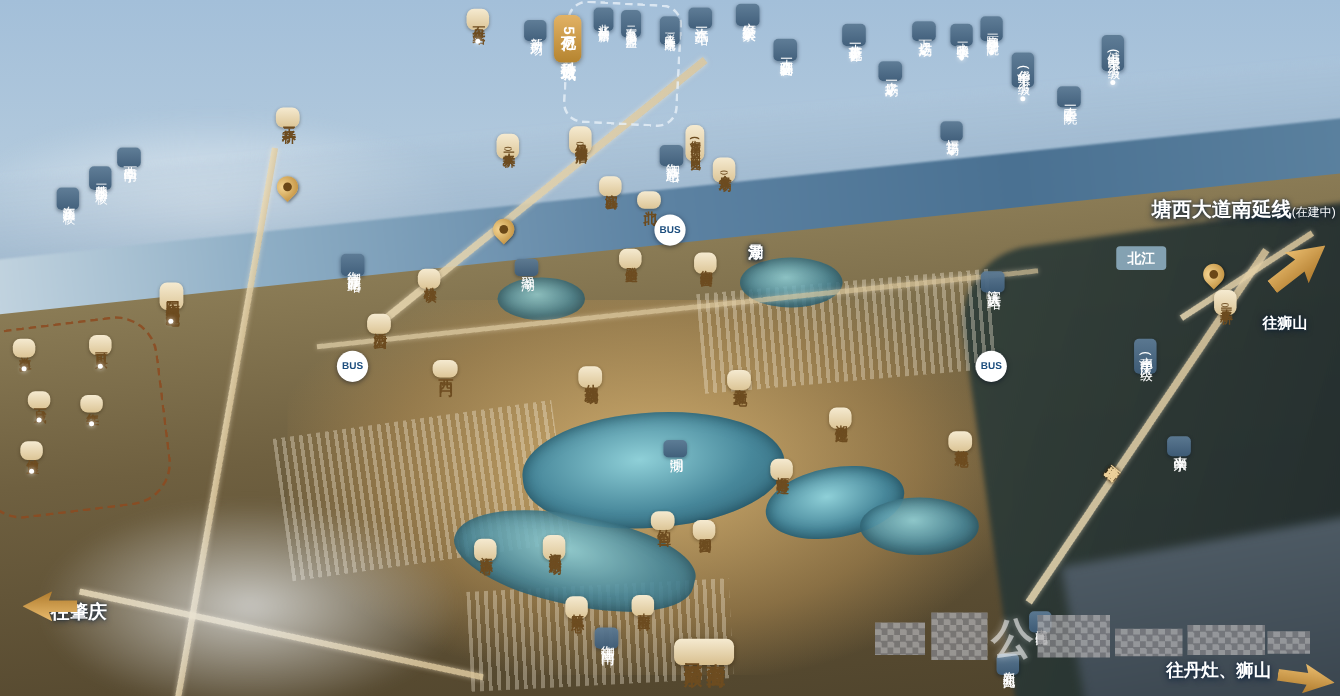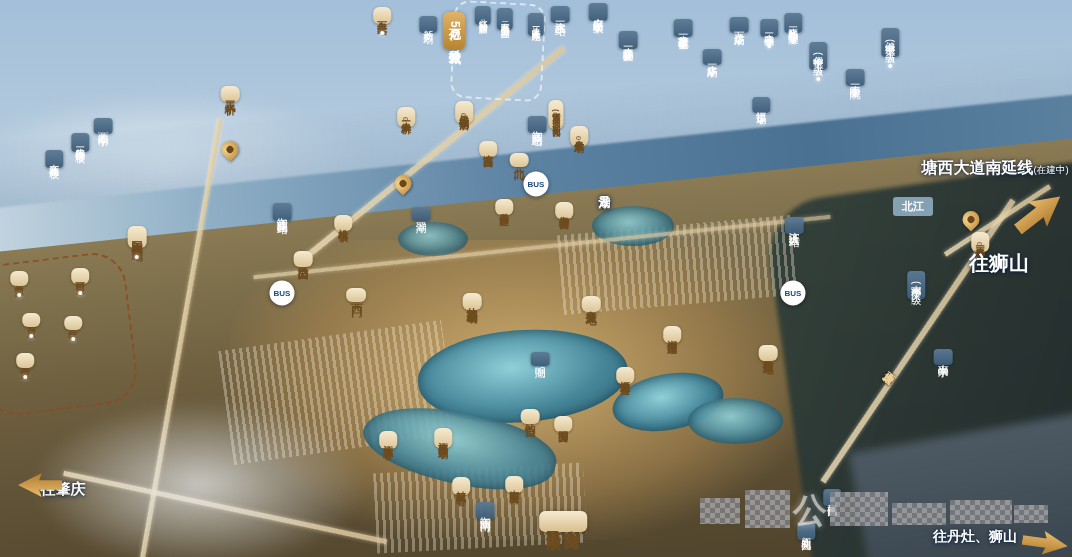--- a/index.html
+++ b/index.html
@@ -190,21 +190,21 @@
       <div class="lbl tan dot" style="left: 31px; top: 313px; font-size: 10px;"><span>百威</span></div>
       <div class="lbl tan dot" style="left: 73px; top: 316px; font-size: 10px;"><span>红牛</span></div>
       <div class="lbl tan dot" style="left: 25px; top: 353px; font-size: 10px;"><span>健力宝</span></div>
       <div class="lbl gold" style="left: 454px; top: 12px; font-size: 12px;"><span>万亿5G科技大城</span></div>
       <div class="lbl tanbig" style="left: 563px; top: 511px; font-size: 15px;">
         <span class="col">南门商业街</span>
         <span class="col">已全面开放</span>
       </div>
       <div class="wtext" style="left: 995px; top: 158px; font-size: 16px;"><span>塘西大道南延线</span><span class="sub">(在建中)</span></div>
       <div class="wtext tag" style="left: 913px; top: 197px; font-size: 11px;"><span>北江</span></div>
-      <div class="wtext" style="left: 999px; top: 250px; font-size: 20px;"><span>往狮山</span></div>
+      <div class="wtext" style="left: 1028px; top: 250px; font-size: 12px;"><span>往狮山</span></div>
       <div class="wtext" style="left: 63px; top: 480px; font-size: 15px;"><span>往肇庆</span></div>
       <div class="wtext" style="left: 975px; top: 528px; font-size: 14px;"><span>往丹灶、狮山</span></div>
       <div class="wtext vert" style="left: 604px; top: 186px; font-size: 12px;"><span>景湖</span></div>
       <div class="wtext roadname" style="left: 897px; top: 368px; font-size: 10px; transform: translateX(-50%) rotate(40deg);"><span>塘西大道</span></div>
       <div class="arrow" style="left: 1012px; top: 196px; width: 54px; height: 34px; transform: rotate(-38deg);"></div>
       <div class="arrow" style="left: 18px; top: 472px; width: 44px; height: 26px; transform: rotate(180deg);"></div>
       <div class="arrow" style="left: 1022px; top: 530px; width: 46px; height: 26px; transform: rotate(8deg);"></div>
       <div class="pin" style="left: 230px; top: 158px;"></div>
       <div class="pin" style="left: 403px; top: 192px;"></div>
       <div class="pin" style="left: 971px; top: 228px;"></div>

